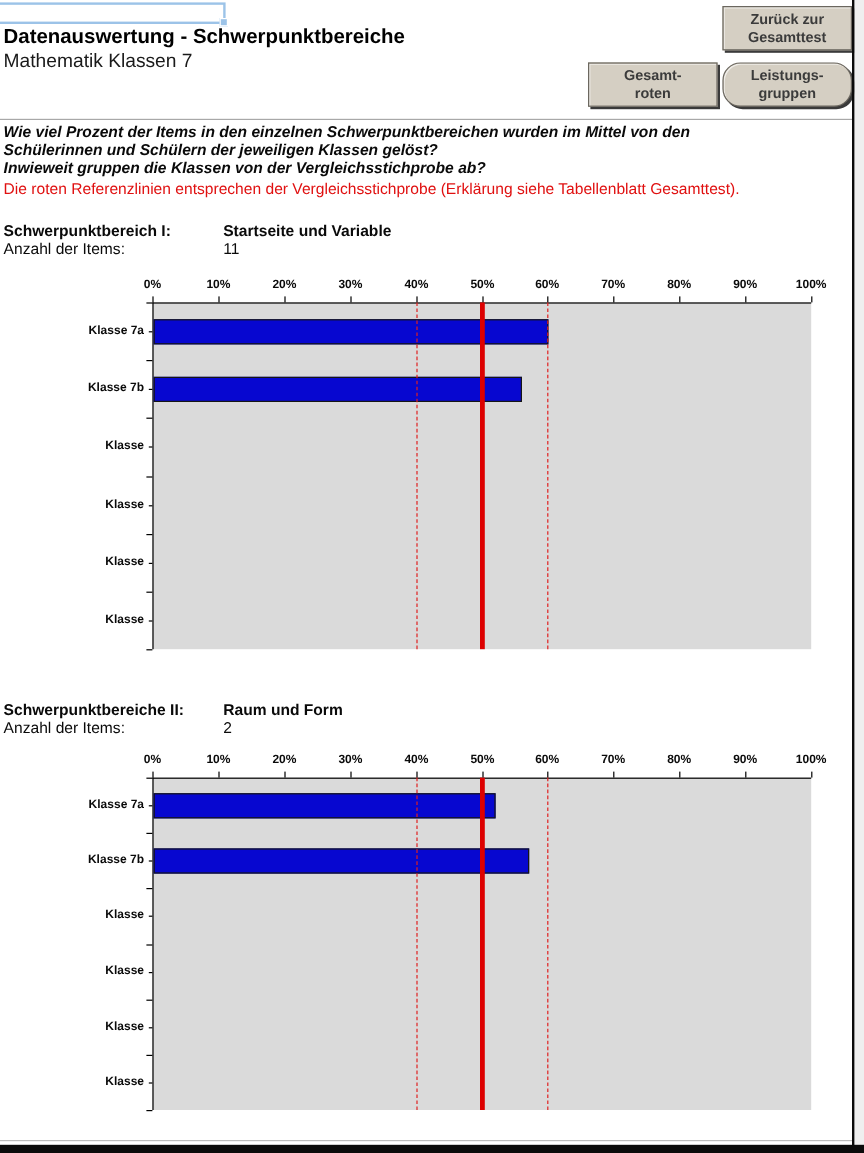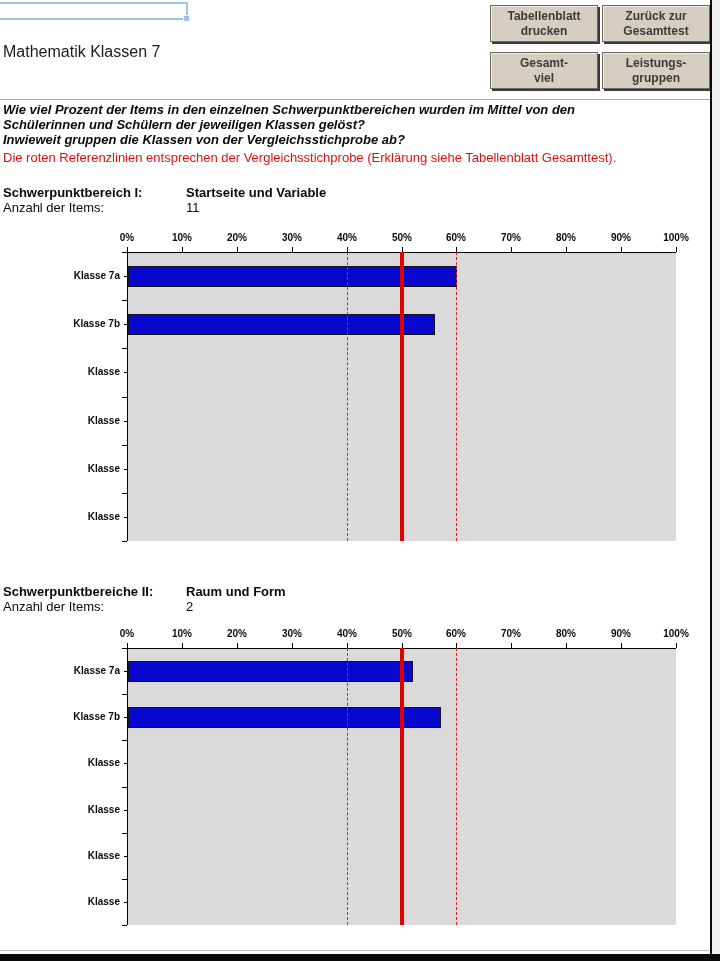--- a/index.html
+++ b/index.html
@@ -17,21 +17,21 @@
 
   
   .btn{position:absolute;background:#d5cfc3;border:1px solid #6b675f;
     box-shadow:2px 2px 0 #3a3a3a, inset 1px 1px 0 rgba(255,255,255,.6);
     color:#3b3b3b;font-size:12px;font-weight:bold;line-height:15px;text-align:center;
     display:flex;align-items:center;justify-content:center;white-space:pre-line;
     cursor:pointer;box-sizing:border-box;}
   .btn1{left:490px;top:5px;width:108px;height:37px;}
   .btn2{left:602px;top:5px;width:108px;height:37px;}
   .btn3{left:490px;top:52px;width:108px;height:37px;}
-  .btn4{left:602px;top:52px;width:108px;height:37px;}
+  .btn4{left:602px;top:52px;width:108px;height:37px;border-radius:15px;}
 
   .hrule{position:absolute;left:0;width:710px;height:1px;background:#a8a8a8;}
   .hrule-top{top:99px;}
   .hrule-bottom{top:950px;background:#bbb;}
   .bottom-bar{position:absolute;left:0;top:954px;width:720px;height:7px;background:#0a0a0a;}
   .right-line{position:absolute;left:710px;top:0;width:2px;height:961px;background:#0a0a0a;}
   .right-strip{position:absolute;left:712px;top:0;width:8px;height:961px;background:#efefef;}
 
   
   .q-line{position:absolute;left:3px;font-size:13px;font-weight:bold;font-style:italic;color:#0a0a0a;white-space:nowrap;}
@@ -55,28 +55,27 @@
 </style>
 </head>
 <body>
 
 <div class="page">
 
   <div class="cell-sel">
     <div class="cell-sel-handle"></div>
   </div>
 
+  <div class="title">Datenauswertung - Schwerpunktbereiche</div>
   <div class="subtitle">Mathematik Klassen 7</div>
 
-  <div class="btn btn1">Tabellenblatt
-drucken</div>
   <div class="btn btn2">Zurück zur
 Gesamttest</div>
   <div class="btn btn3">Gesamt-
-viel</div>
+roten</div>
   <div class="btn btn4">Leistungs-
 gruppen</div>
 
   <div class="hrule hrule-top"></div>
 
   <div class="q-line" style="top:117px">Schülerinnen und Schülern der jeweiligen Klassen gelöst?</div>
   <div class="q-line" style="top:102px">Wie viel Prozent der Items in den einzelnen Schwerpunktbereichen wurden im Mittel von den</div>
   <div class="q-line" style="top:132px">Inwieweit gruppen die Klassen von der Vergleichsstichprobe ab?</div>
   <div class="note-line">Die roten Referenzlinien entsprechen der Vergleichsstichprobe (Erklärung siehe Tabellenblatt Gesamttest).</div>
 

